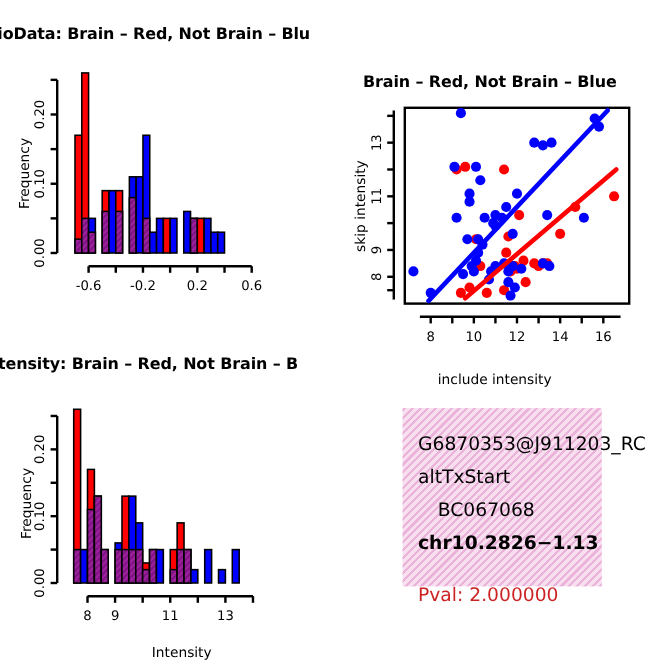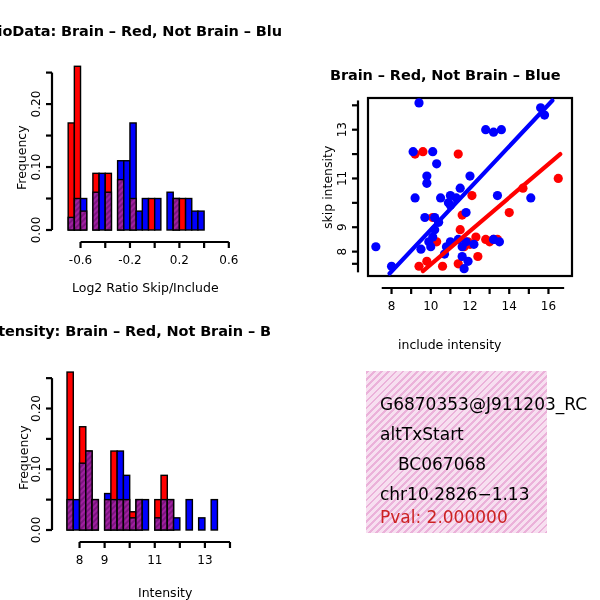--- a/index.html
+++ b/index.html
@@ -24,21 +24,21 @@
     background-color:#f7dff0;
     background-image:
       repeating-linear-gradient(-45deg,
         rgba(233,170,214,.85) 0 2px,
         rgba(247,223,240,0) 2px 5px);
   }
   .info-line{
     position:absolute;font-size:17px;color:#000;
     white-space:nowrap;font-family:"DejaVu Sans", sans-serif;
   }
-  .info-pval{color:#cc2222;}
+  .info-pval{color:#cc2222;margin-top:24px;}
 </style>
 </head>
 <body>
 
 <div class="panel" style="left:0;top:0;width:300px;height:300px;">
   <div class="ptitle" style="position:absolute;left:-30px;top:23px;">RatioData: Brain – Red, Not Brain – Blu</div>
   <svg id="svg-ratio" width="300" height="260" style="position:absolute;left:0;top:42px;">
       <defs>
         <pattern id="svg-ratio-hatch" width="4" height="4" patternUnits="userSpaceOnUse" patternTransform="rotate(45)">
           <rect width="4" height="4" fill="#a020a0"></rect>
@@ -90,21 +90,20 @@
       <line x1="129.96428571428572" y1="200" x2="129.96428571428572" y2="206" stroke="#000" stroke-width="2.2"></line>
       <line x1="154.67857142857144" y1="200" x2="154.67857142857144" y2="206" stroke="#000" stroke-width="2.2"></line>
       <line x1="179.39285714285717" y1="200" x2="179.39285714285717" y2="206" stroke="#000" stroke-width="2.2"></line>
       <line x1="204.10714285714286" y1="200" x2="204.10714285714286" y2="206" stroke="#000" stroke-width="2.2"></line>
       <line x1="228.82142857142858" y1="200" x2="228.82142857142858" y2="206" stroke="#000" stroke-width="2.2"></line>
       <text x="80.53571428571429" y="222" font-size="12" font-family="&quot;DejaVu Sans&quot;, sans-serif" fill="#000" text-anchor="middle">-0.6</text>
       <text x="129.96428571428572" y="222" font-size="12" font-family="&quot;DejaVu Sans&quot;, sans-serif" fill="#000" text-anchor="middle">-0.2</text>
       <text x="179.39285714285717" y="222" font-size="12" font-family="&quot;DejaVu Sans&quot;, sans-serif" fill="#000" text-anchor="middle">0.2</text>
       <text x="228.82142857142858" y="222" font-size="12" font-family="&quot;DejaVu Sans&quot;, sans-serif" fill="#000" text-anchor="middle">0.6</text>
     </svg>
-  <div class="axis-lbl" style="position:absolute;left:72px;top:280px;">Log2 Ratio Skip/Include</div>
   <div class="axis-lbl vert" style="position:absolute;left:14px;top:190px;">Frequency</div>
 </div>
 
 <div class="panel" style="left:300px;top:0;width:300px;height:300px;margin-top:44px;">
   <div class="ptitle" style="position:absolute;left:30px;top:23px;">Brain – Red, Not Brain – Blue</div>
   <svg id="svg-scatter" width="300" height="260" style="position:absolute;left:0;top:42px;">
       <rect x="68" y="12" width="204" height="178" fill="none" stroke="#000" stroke-width="2.2"></rect>
       <defs>
         <clipPath id="svg-scatter-clip">
           <rect x="68" y="12" width="204" height="178"></rect>
@@ -283,16 +282,16 @@
     </svg>
   <div class="axis-lbl" style="position:absolute;left:122px;top:285px;margin-left:16px;">Intensity</div>
   <div class="axis-lbl vert" style="position:absolute;left:16px;top:190px;">Frequency</div>
 </div>
 
 <div class="panel" style="left:300px;top:300px;width:300px;height:300px;">
   <div class="infobox" style="left:66px;top:71px;width:181px;height:162px;">
     <div class="info-line" style="left:14px;top:23px;">G6870353@J911203_RC</div>
     <div class="info-line" style="left:14px;top:53px;text-align:center;">altTxStart</div>
     <div class="info-line" style="left:32px;top:83px;">BC067068</div>
-    <div class="info-line" style="left:14px;top:113px;">chr10.2826−1.13</div>
+    <div class="info-line" style="left:14px;top:113px;font-weight:bold;">chr10.2826−1.13</div>
     <div class="info-line info-pval" style="left:14px;top:136px;">Pval: 2.000000</div>
   </div>
 </div>
 
 </body></html>

